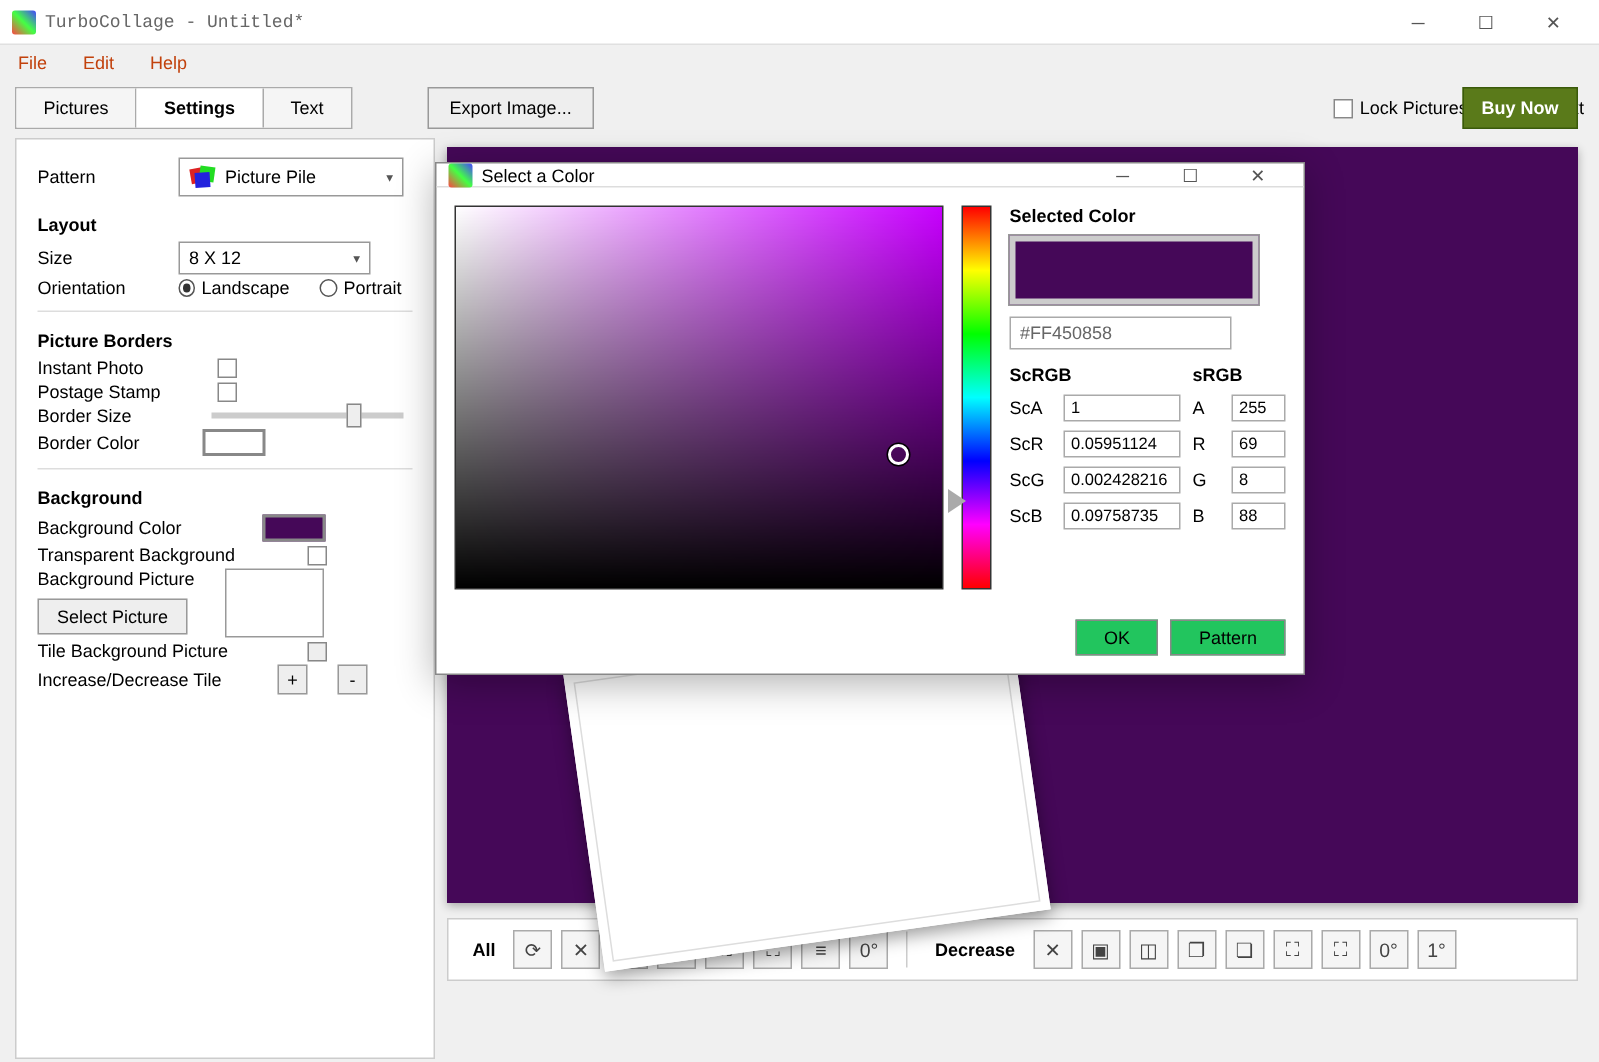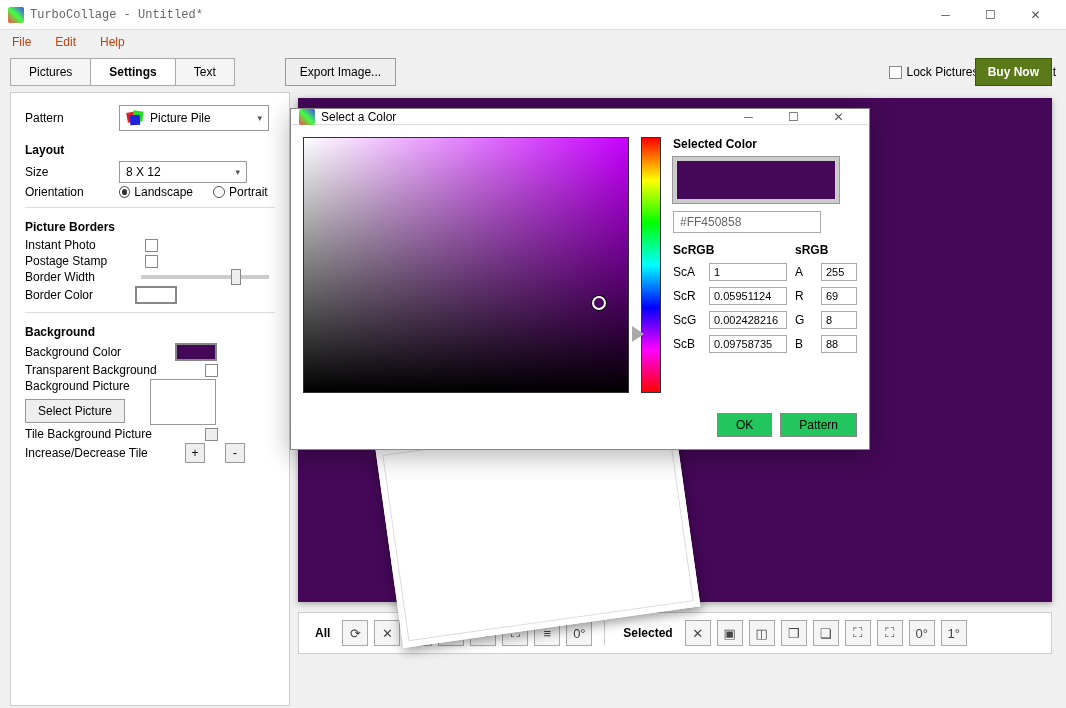--- a/index.html
+++ b/index.html
@@ -165,21 +165,21 @@
     <div class="section-title">Picture Borders</div>
     <div class="row">
         <label style="min-width:100px">Instant Photo</label>
         <span class="box" style="width:13px;height:13px;border:1px solid #888;background:#fff"></span>
       </div>
     <div class="row">
         <label style="min-width:100px">Postage Stamp</label>
         <span class="box" style="width:13px;height:13px;border:1px solid #888;background:#fff"></span>
       </div>
     <div class="row">
-        <label style="min-width:90px">Border Width</label>
+        <label style="min-width:90px">Border Size</label>
         <div class="slider">
           <div class="thumb" style="left:70%"></div>
         </div>
       </div>
     <div class="row">
         <label style="min-width:90px">Border Color</label>
         <div class="swatch" style="background:#fff"></div>
       </div>
 
     <hr class="hr">
@@ -220,21 +220,21 @@
       <span class="lbl">All</span>
       <div class="iconbtn">⟳</div>
       <div class="iconbtn">✕</div>
       <div class="iconbtn">▦</div>
       <div class="iconbtn">▦</div>
       <div class="iconbtn">⛶</div>
       <div class="iconbtn">⛶</div>
       <div class="iconbtn">≡</div>
       <div class="iconbtn">0°</div>
       <div class="sep"></div>
-      <span class="lbl">Selected</span>
+      <span class="lbl">Decrease</span>
       <div class="iconbtn">✕</div>
       <div class="iconbtn">▣</div>
       <div class="iconbtn">◫</div>
       <div class="iconbtn">❐</div>
       <div class="iconbtn">❏</div>
       <div class="iconbtn">⛶</div>
       <div class="iconbtn">⛶</div>
       <div class="iconbtn">0°</div>
       <div class="iconbtn">1°</div>
     </div>

